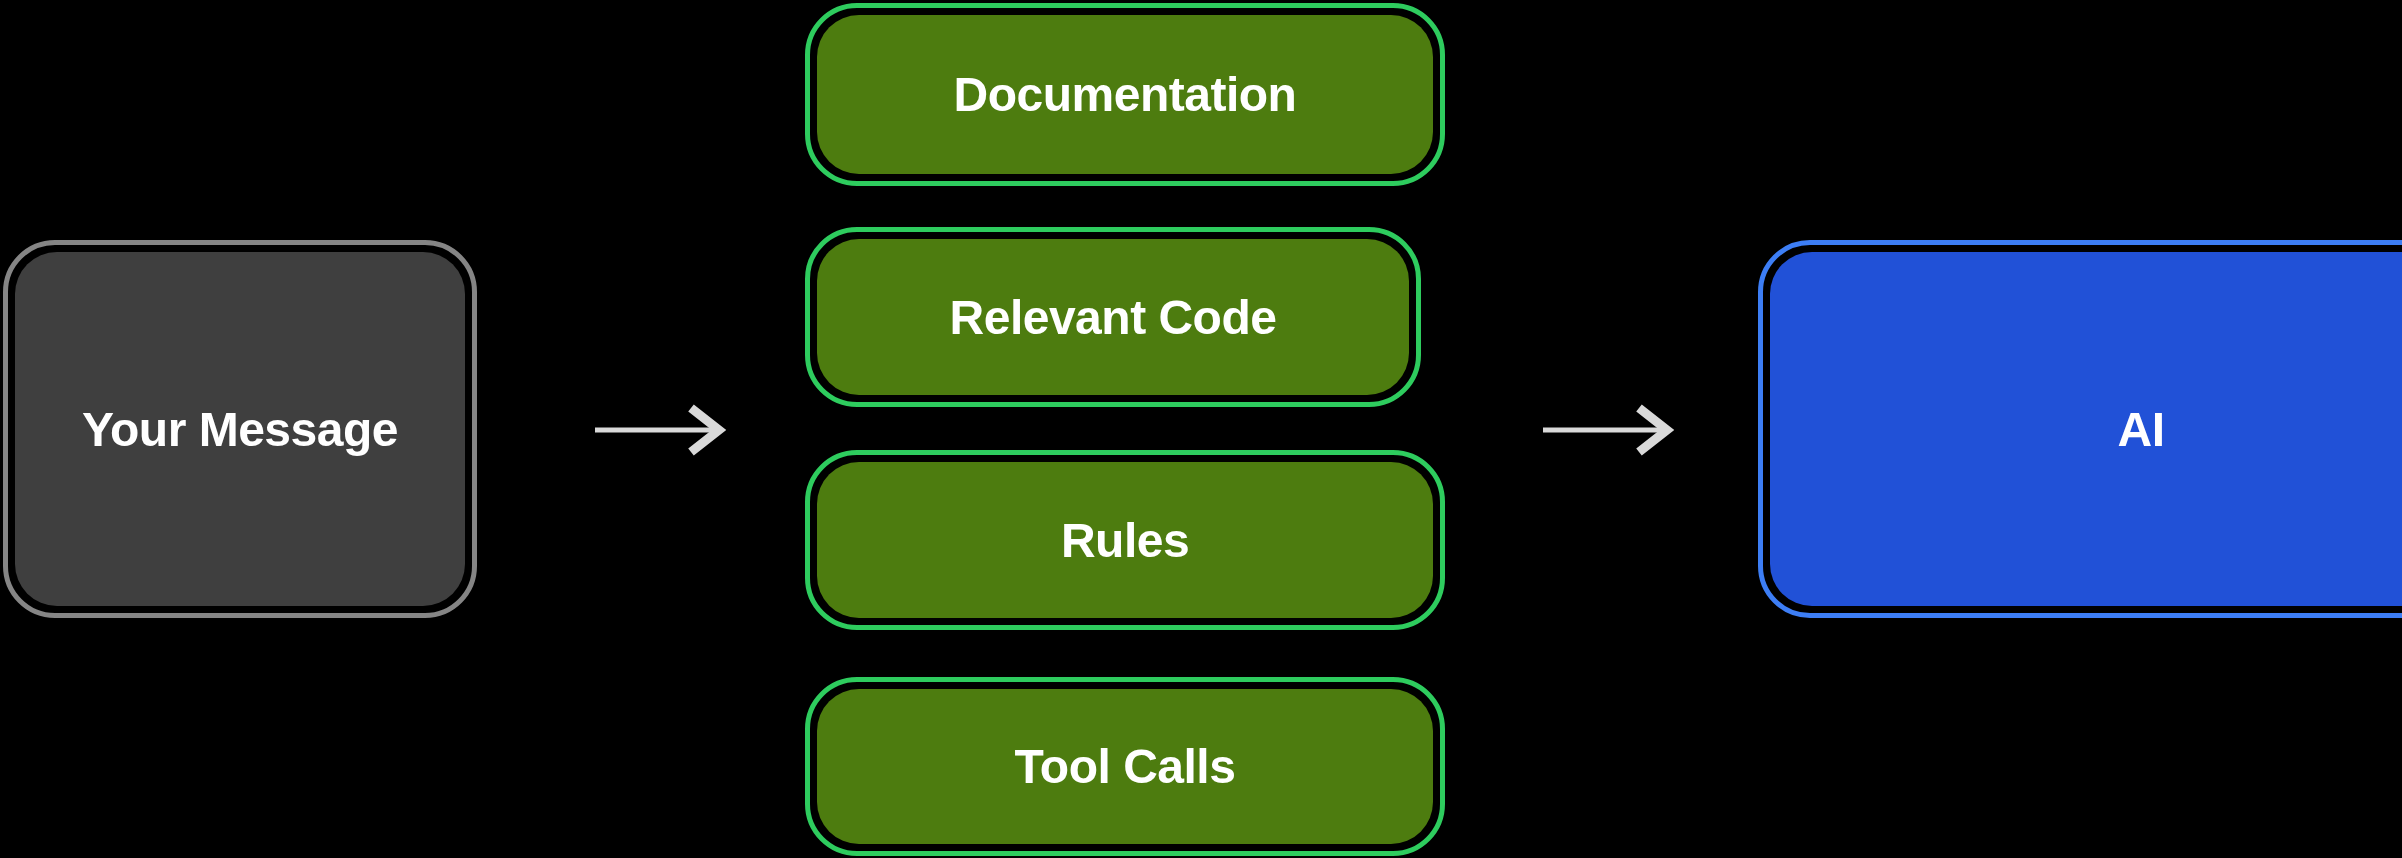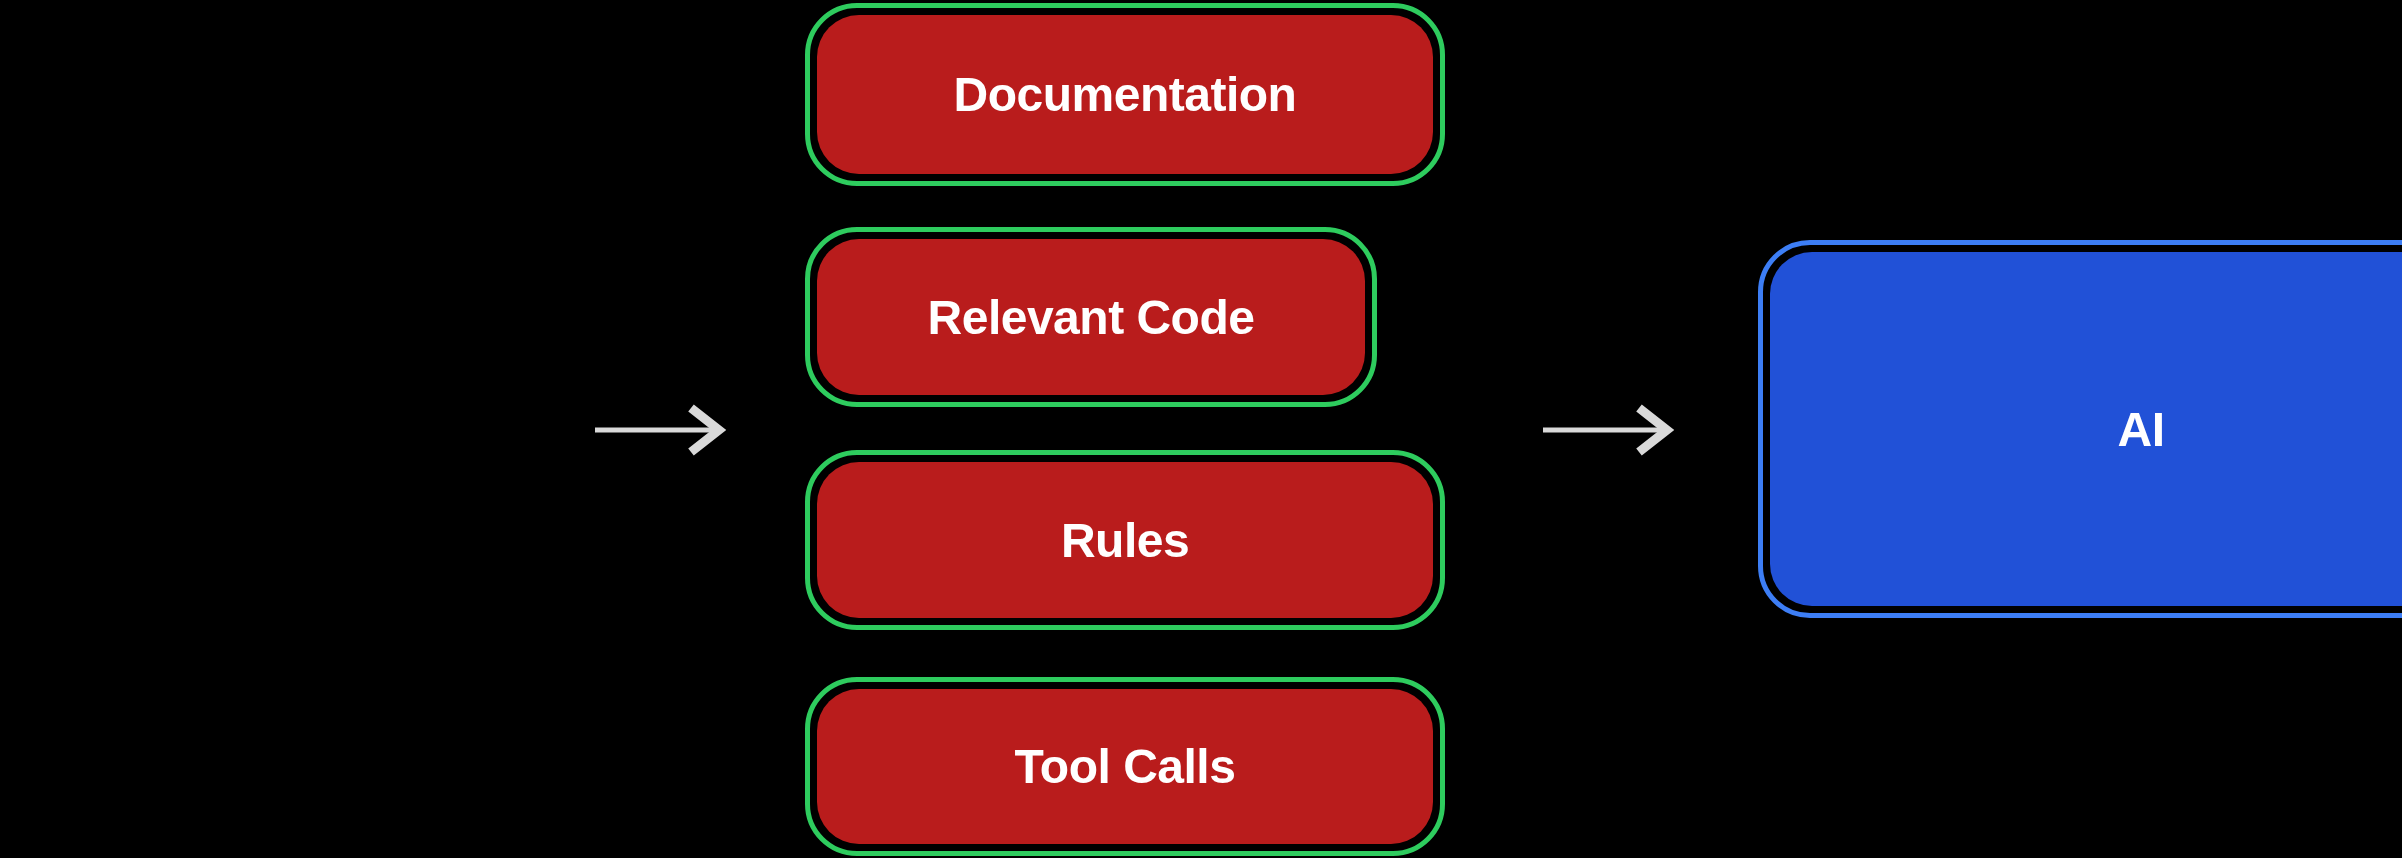--- a/index.html
+++ b/index.html
@@ -35,46 +35,49 @@
     justify-content: center;
     color: #ffffff;
     font-size: 48px;
     font-weight: 700;
     letter-spacing: -0.5px;
     white-space: nowrap;
   }
   .node.gray  { border-color: #858585; }
   .node.gray  .node-fill { background: #3f3f3f; }
   .node.green { border-color: #2ecc5e; }
-  .node.green .node-fill { background: #b91c1c; }
+  .node.green .node-fill { background: #4d7c0f; }
   .node.blue  { border-color: #3d7ef5; }
   .node.blue  .node-fill { background: #2151d7; }
 
   
   .your-message { left: 3px;    top: 240px; width: 474px; height: 378px; }
   .ctx-1        { left: 805px;  top: 3px;   width: 640px; height: 183px; }
-  .ctx-2        { left: 805px;  top: 227px; width: 572px; height: 180px; }
+  .ctx-2        { left: 805px;  top: 227px; width: 616px; height: 180px; }
   .ctx-3        { left: 805px;  top: 450px; width: 640px; height: 180px; }
   .ctx-4        { left: 805px;  top: 677px; width: 640px; height: 179px; }
   .ai-node      { left: 1758px; top: 240px; width: 766px; height: 378px; }
 
   .arrow {
     position: absolute;
     width: 134px;
     height: 64px;
   }
   .arrow-1 { left: 593px;  top: 398px; }
   .arrow-2 { left: 1541px; top: 398px; }
   .arrow svg { display: block; }
 </style>
 </head>
 <body>
 
 <div class="canvas">
 
+  <div class="node gray your-message">
+    <div class="node-fill">Your Message</div>
+  </div>
 
   <div class="arrow arrow-1">
     <svg width="134" height="64" viewBox="0 0 134 64" xmlns="http://www.w3.org/2000/svg">
       <line x1="2" y1="32" x2="122" y2="32" stroke="#d9d9d9" stroke-width="5"></line>
       <polyline points="98,10 126,32 98,54" fill="none" stroke="#d9d9d9" stroke-width="9" stroke-linecap="butt" stroke-linejoin="miter"></polyline>
     </svg>
   </div>
 
   <div class="node green ctx-1">
     <div class="node-fill">Documentation</div>

